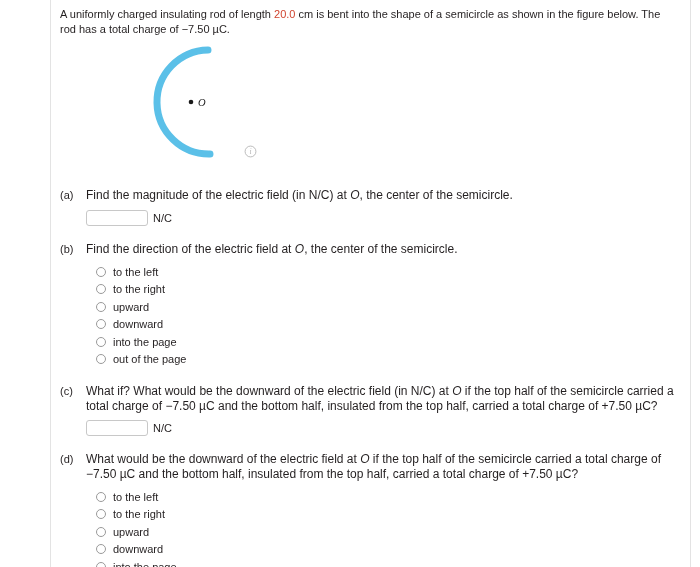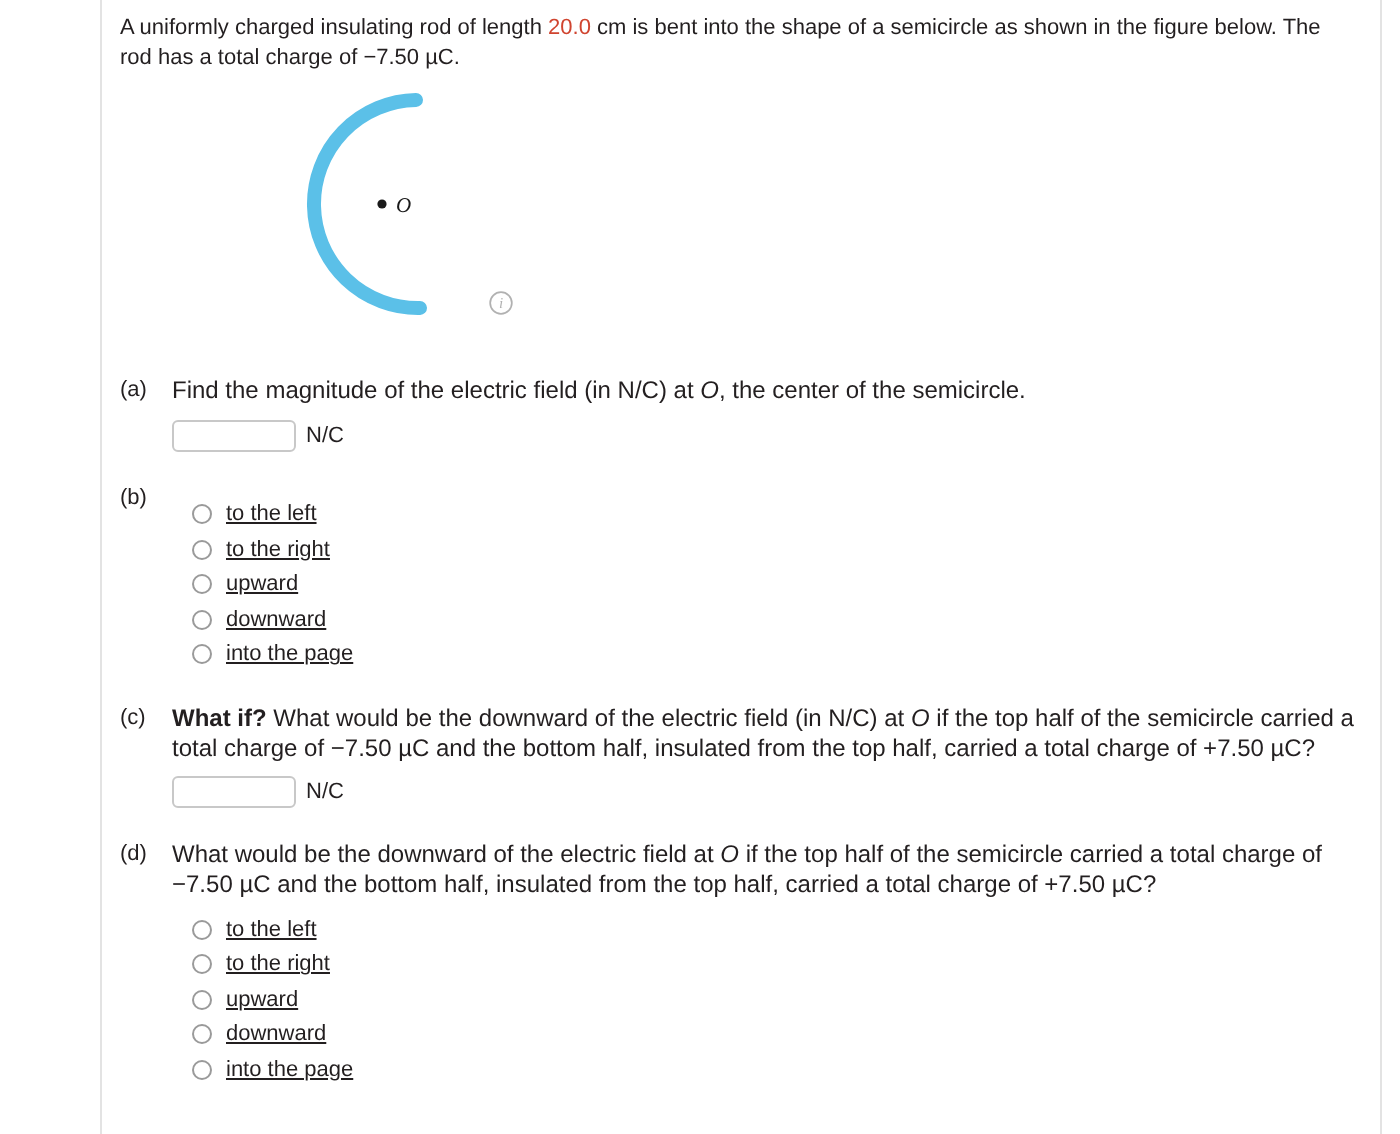--- a/index.html
+++ b/index.html
@@ -80,21 +80,21 @@
   .part-body {
     flex: 1 1 auto;
     min-width: 0;
   }
   .prompt {
     font-size: 12px;
     line-height: 14.5px;
     color: #231f20;
     margin: 0;
   }
-  .prompt .bold { font-weight: bold; }
+  .prompt .bold { font-weight: normal; }
   .prompt .ital { font-style: italic; }
 
   
   .answer-row {
     display: flex;
     align-items: center;
     margin-top: 7px;
   }
   .answer-box {
     width: 62px;
@@ -113,21 +113,20 @@
     margin-left: 5px;
     font-size: 11px;
     color: #231f20;
     line-height: 14px;
   }
 
   
   .choices {
     margin-top: 7px;
     margin-left: 10px;
-    text-decoration: underline;
   }
   .choice {
     display: flex;
     align-items: center;
     height: 17.5px;
   }
   .radio {
     width: 10px;
     height: 10px;
     border: 1px solid #9a9a9a;
@@ -174,40 +173,45 @@
       <div class="answer-row">
         <input class="answer-box" type="text" value="" style="">
         <span class="answer-unit">N/C</span>
       </div>
     </div>
   </div>
 
   <div class="part">
     <div class="part-label">(b)</div>
     <div class="part-body">
+      <p class="prompt"><span>Find the direction of the electric field at </span><span class="ital">O</span><span>, the center of the semicircle.</span></p>
       <div class="choices">
         <div class="choice">
           <span class="radio"></span>
           <span class="choice-label">to the left</span>
         </div>
         <div class="choice">
           <span class="radio"></span>
           <span class="choice-label">to the right</span>
         </div>
         <div class="choice">
           <span class="radio"></span>
           <span class="choice-label">upward</span>
         </div>
         <div class="choice">
           <span class="radio"></span>
           <span class="choice-label">downward</span>
         </div>
         <div class="choice">
           <span class="radio"></span>
           <span class="choice-label">into the page</span>
+        </div>
+        <div class="choice">
+          <span class="radio"></span>
+          <span class="choice-label">out of the page</span>
         </div>
       </div>
     </div>
   </div>
 
   <div class="part">
     <div class="part-label">(c)</div>
     <div class="part-body">
       <p class="prompt"><span class="bold">What if?</span><span> What would be the downward of the electric field (in N/C) at </span><span class="ital">O</span><span> if the top half of the semicircle carried a total charge of −7.50 µC and the bottom half, insulated from the top half, carried a total charge of +7.50 µC?</span></p>
       <div class="answer-row">

